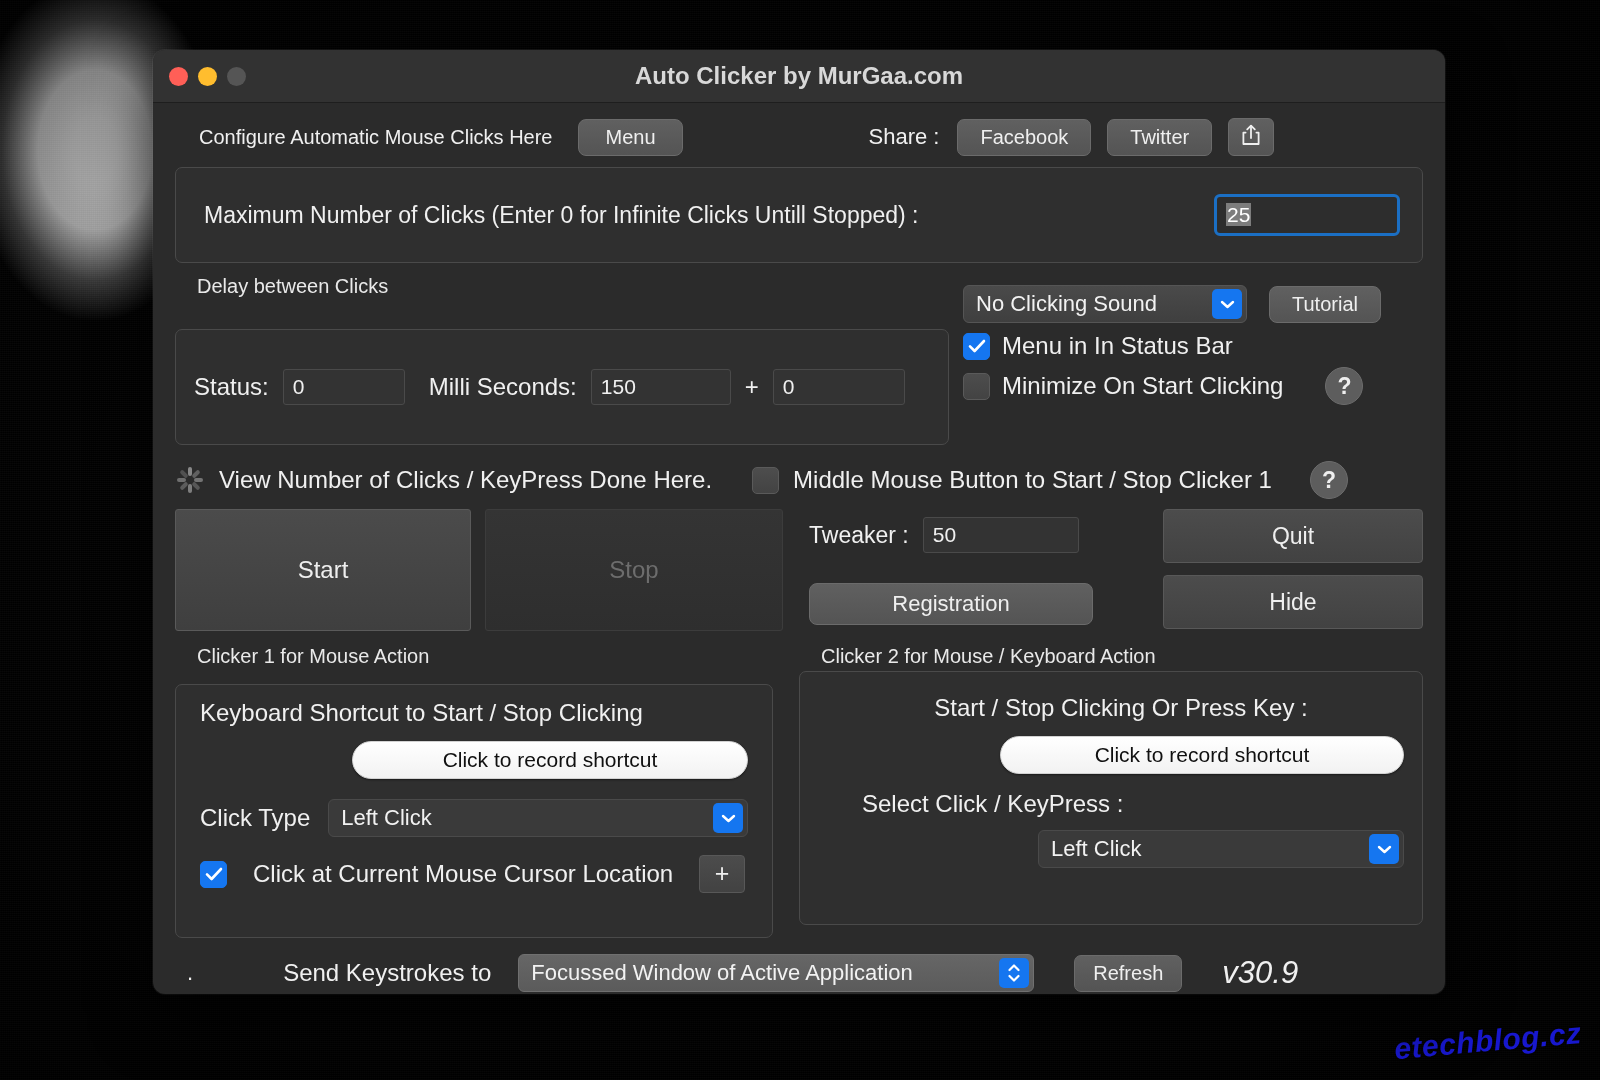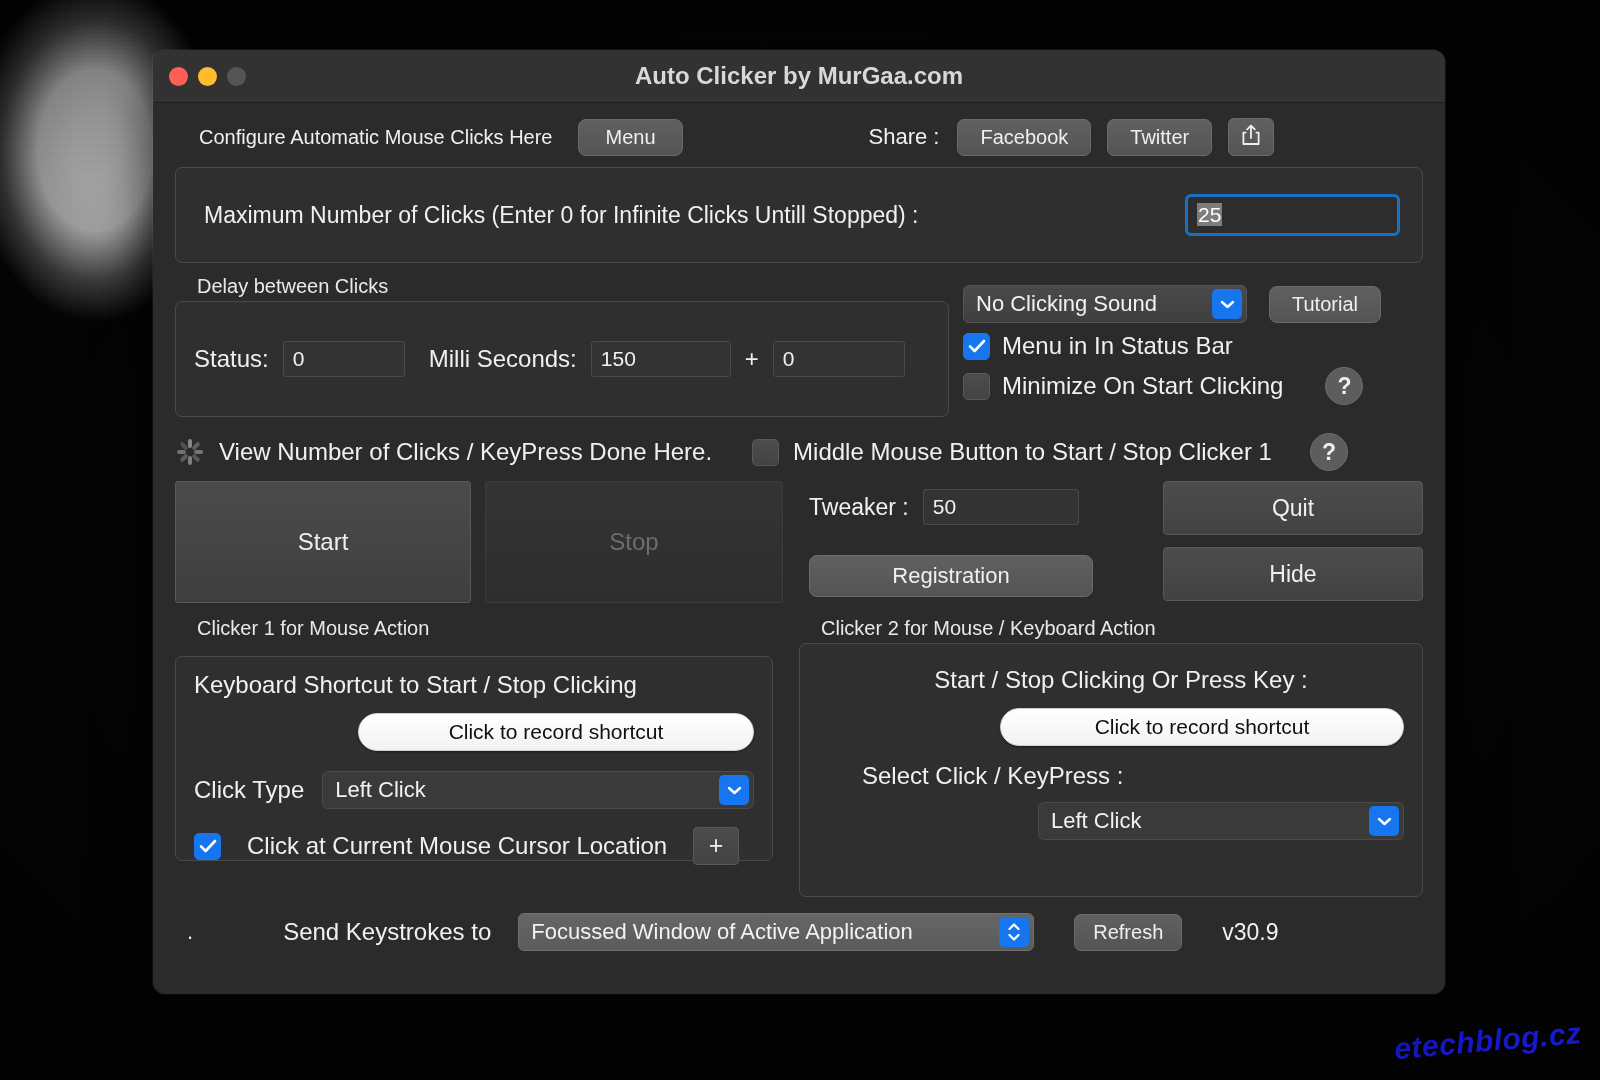--- a/index.html
+++ b/index.html
@@ -347,21 +347,21 @@
   }
   #quit-hide-col .btn { height: 54px; line-height: 44px; padding: 4px 10px; }
 
   #clickers-row {
     display: flex;
     gap: 26px;
     margin-top: 14px;
   }
   #clicker1-wrap { width: 598px; }
   #clicker2-wrap { flex: 1 1 auto; }
-  #clicker1-group { height: 205px; padding: 14px 18px; margin-top: 16px; }
+  #clicker1-group { height: 254px; padding: 14px 24px; margin-top: 16px; }
   #clicker2-group { height: 254px; padding: 22px 18px; }
 
   .c1-row { display: flex; align-items: center; }
 
   #footer-row {
     display: flex;
     align-items: center;
     gap: 18px;
     margin-top: 16px;
     padding-left: 12px;
@@ -401,28 +401,28 @@
               <path d="M10 15 V3"></path>
               <path d="M6.2 6.4 L10 2.6 L13.8 6.4"></path>
               <path d="M4.6 9.6 H2.4 V21 H17.6 V9.6 H15.4"></path>
             </svg>
           </span>
         </div>
       </div>
 
       <div class="group" id="max-clicks-group">
         <div class="lbl" style="font-size:23px;">Maximum Number of Clicks (Enter 0 for Infinite Clicks Untill Stopped) :</div>
-        <div class="field focused" style="width:215px;">
+        <div class="field focused" style="width:186px;">
           <span class="sel-text">25</span>
         </div>
       </div>
 
       <div id="delay-row">
 
-        <div style="display:flex;flex-direction:column;">
+        <div style="display:flex;flex-direction:column;gap:28px;">
           <div class="group-title">Delay between Clicks</div>
           <div class="group" id="delay-group">
             <div class="lbl" style="font-size:24px;">Status:</div>
             <div class="field" style="width:122px;">
               <span>0</span>
             </div>
             <div class="lbl" style="font-size:24px;margin-left:10px;">Milli Seconds:</div>
             <div class="field" style="width:140px;">
               <span>150</span>
             </div>
@@ -560,18 +560,18 @@
         <div class="popup gray-bg" style="width:516px;margin-left:9px;">
           <span>Focussed Window of Active Application</span>
           <span class="chev">
             <svg width="14" height="22" viewBox="0 0 14 22" fill="none" stroke="#fff" stroke-width="2.2" stroke-linecap="round" stroke-linejoin="round">
               <path d="M2.5 8 L7 3.5 L11.5 8"></path>
               <path d="M2.5 14 L7 18.5 L11.5 14"></path>
             </svg>
           </span>
         </div>
         <div class="btn" style="margin-left:22px;border-radius:7px;padding:6px 18px;">Refresh</div>
-        <div class="lbl" style="font-size:23px;margin-left:22px;">v30.9</div>
+        <div class="lbl" style="font-size:31px;margin-left:22px;font-style:italic;">v30.9</div>
       </div>
 
     </div>
   </div>
 </div>
 
 </body></html>

